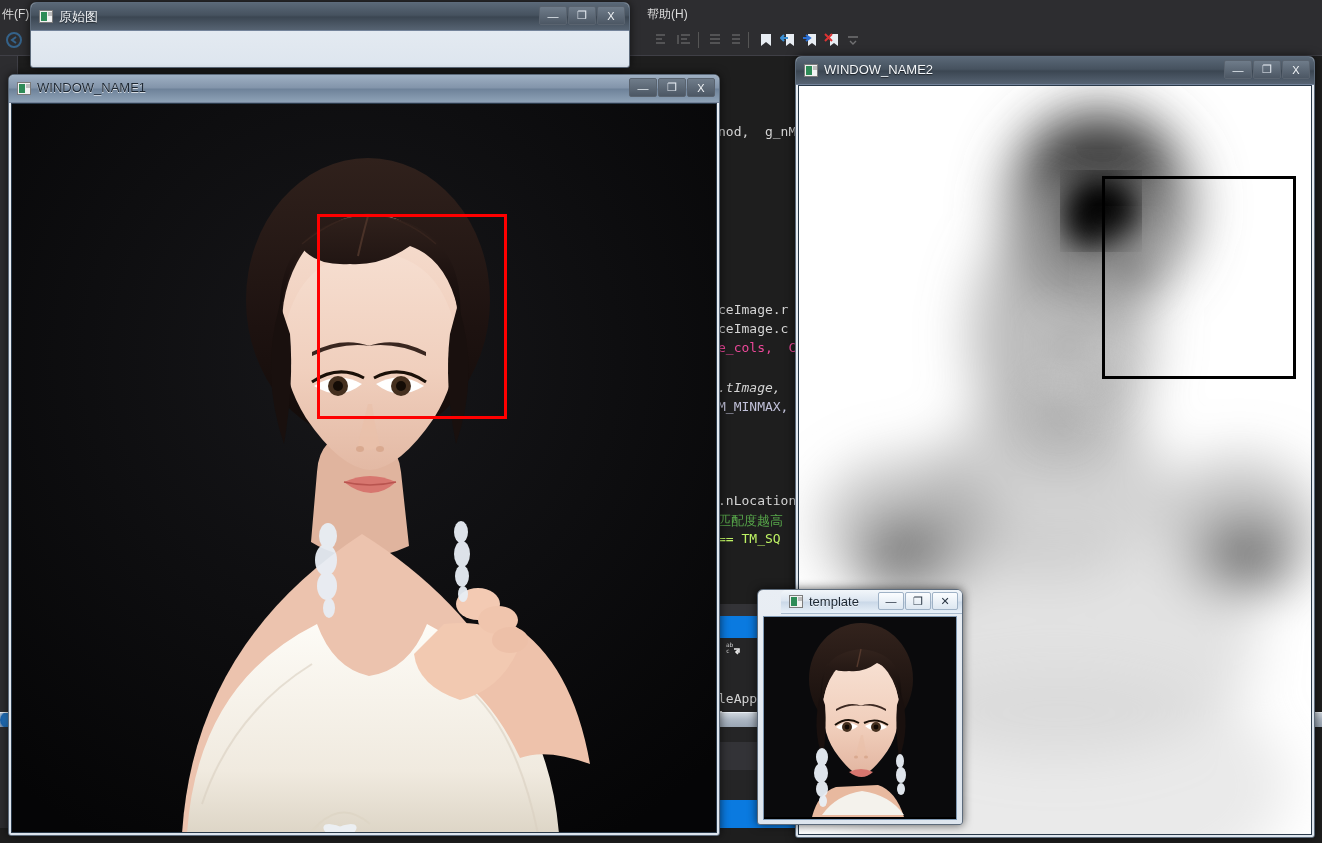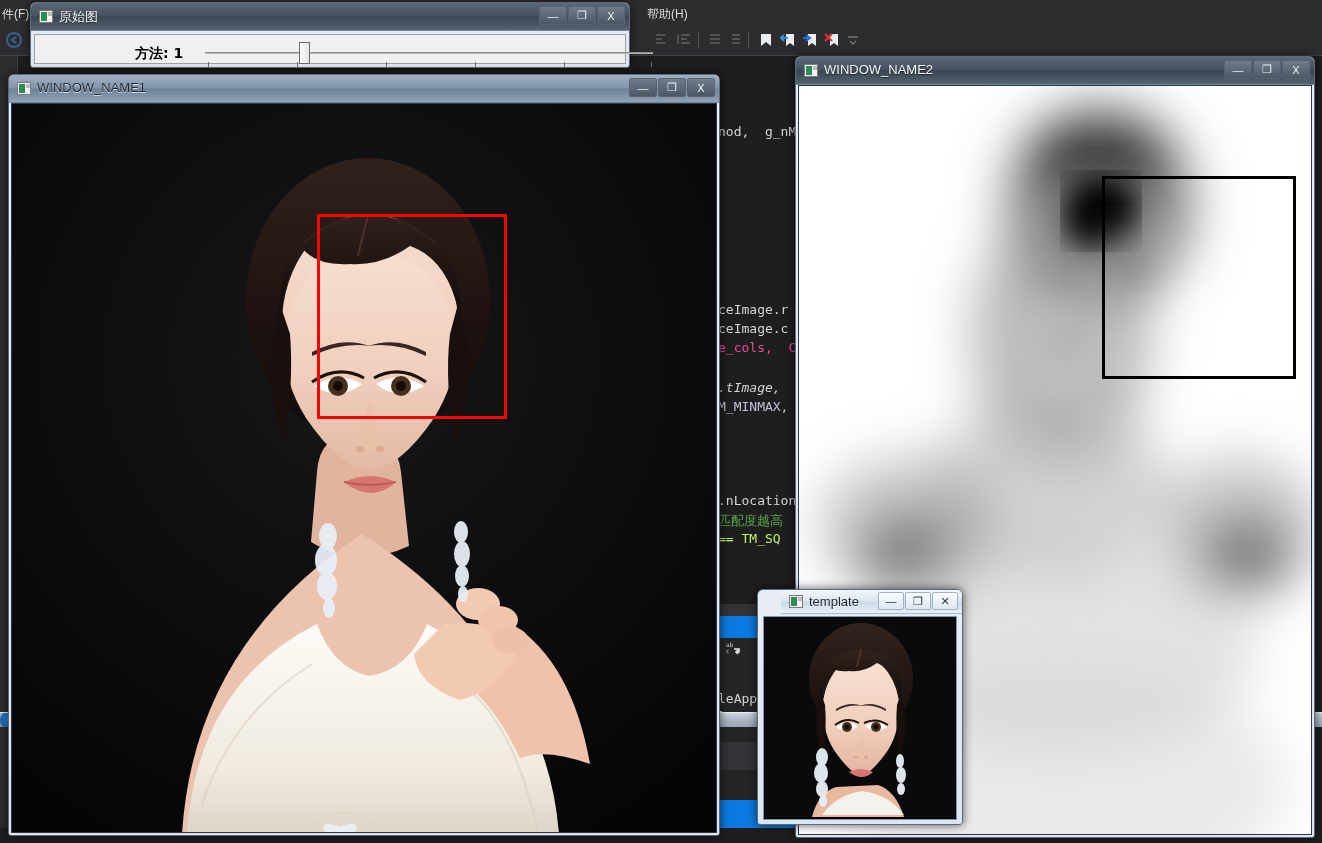--- a/index.html
+++ b/index.html
@@ -309,31 +309,20 @@
 
   <div class="win" id="wnd-trackbar">
     <div class="win-title dark">
       <span class="win-icon"></span>
       <span class="win-caption">原始图</span>
       <span class="win-btns">
         <span class="win-btn dark">—</span>
         <span class="win-btn dark">❐</span>
         <span class="win-btn dark close">X</span>
       </span>
-    </div>
-    <div class="win-body">
-      <span class="tbar-label">方法: 1</span>
-      <div class="tbar-track"></div>
-      <div class="tbar-thumb"></div>
-      <span class="tbar-tick" style="left:173px;"></span>
-      <span class="tbar-tick" style="left:262px;"></span>
-      <span class="tbar-tick" style="left:351px;"></span>
-      <span class="tbar-tick" style="left:440px;"></span>
-      <span class="tbar-tick" style="left:529px;"></span>
-      <span class="tbar-tick" style="left:616px;"></span>
     </div>
   </div>
 
   <div class="win" id="wnd1">
     <div class="win-title">
       <span class="win-icon"></span>
       <span class="win-caption light">WINDOW_NAME1</span>
       <span class="win-btns">
         <span class="win-btn dark">—</span>
         <span class="win-btn dark">❐</span>

